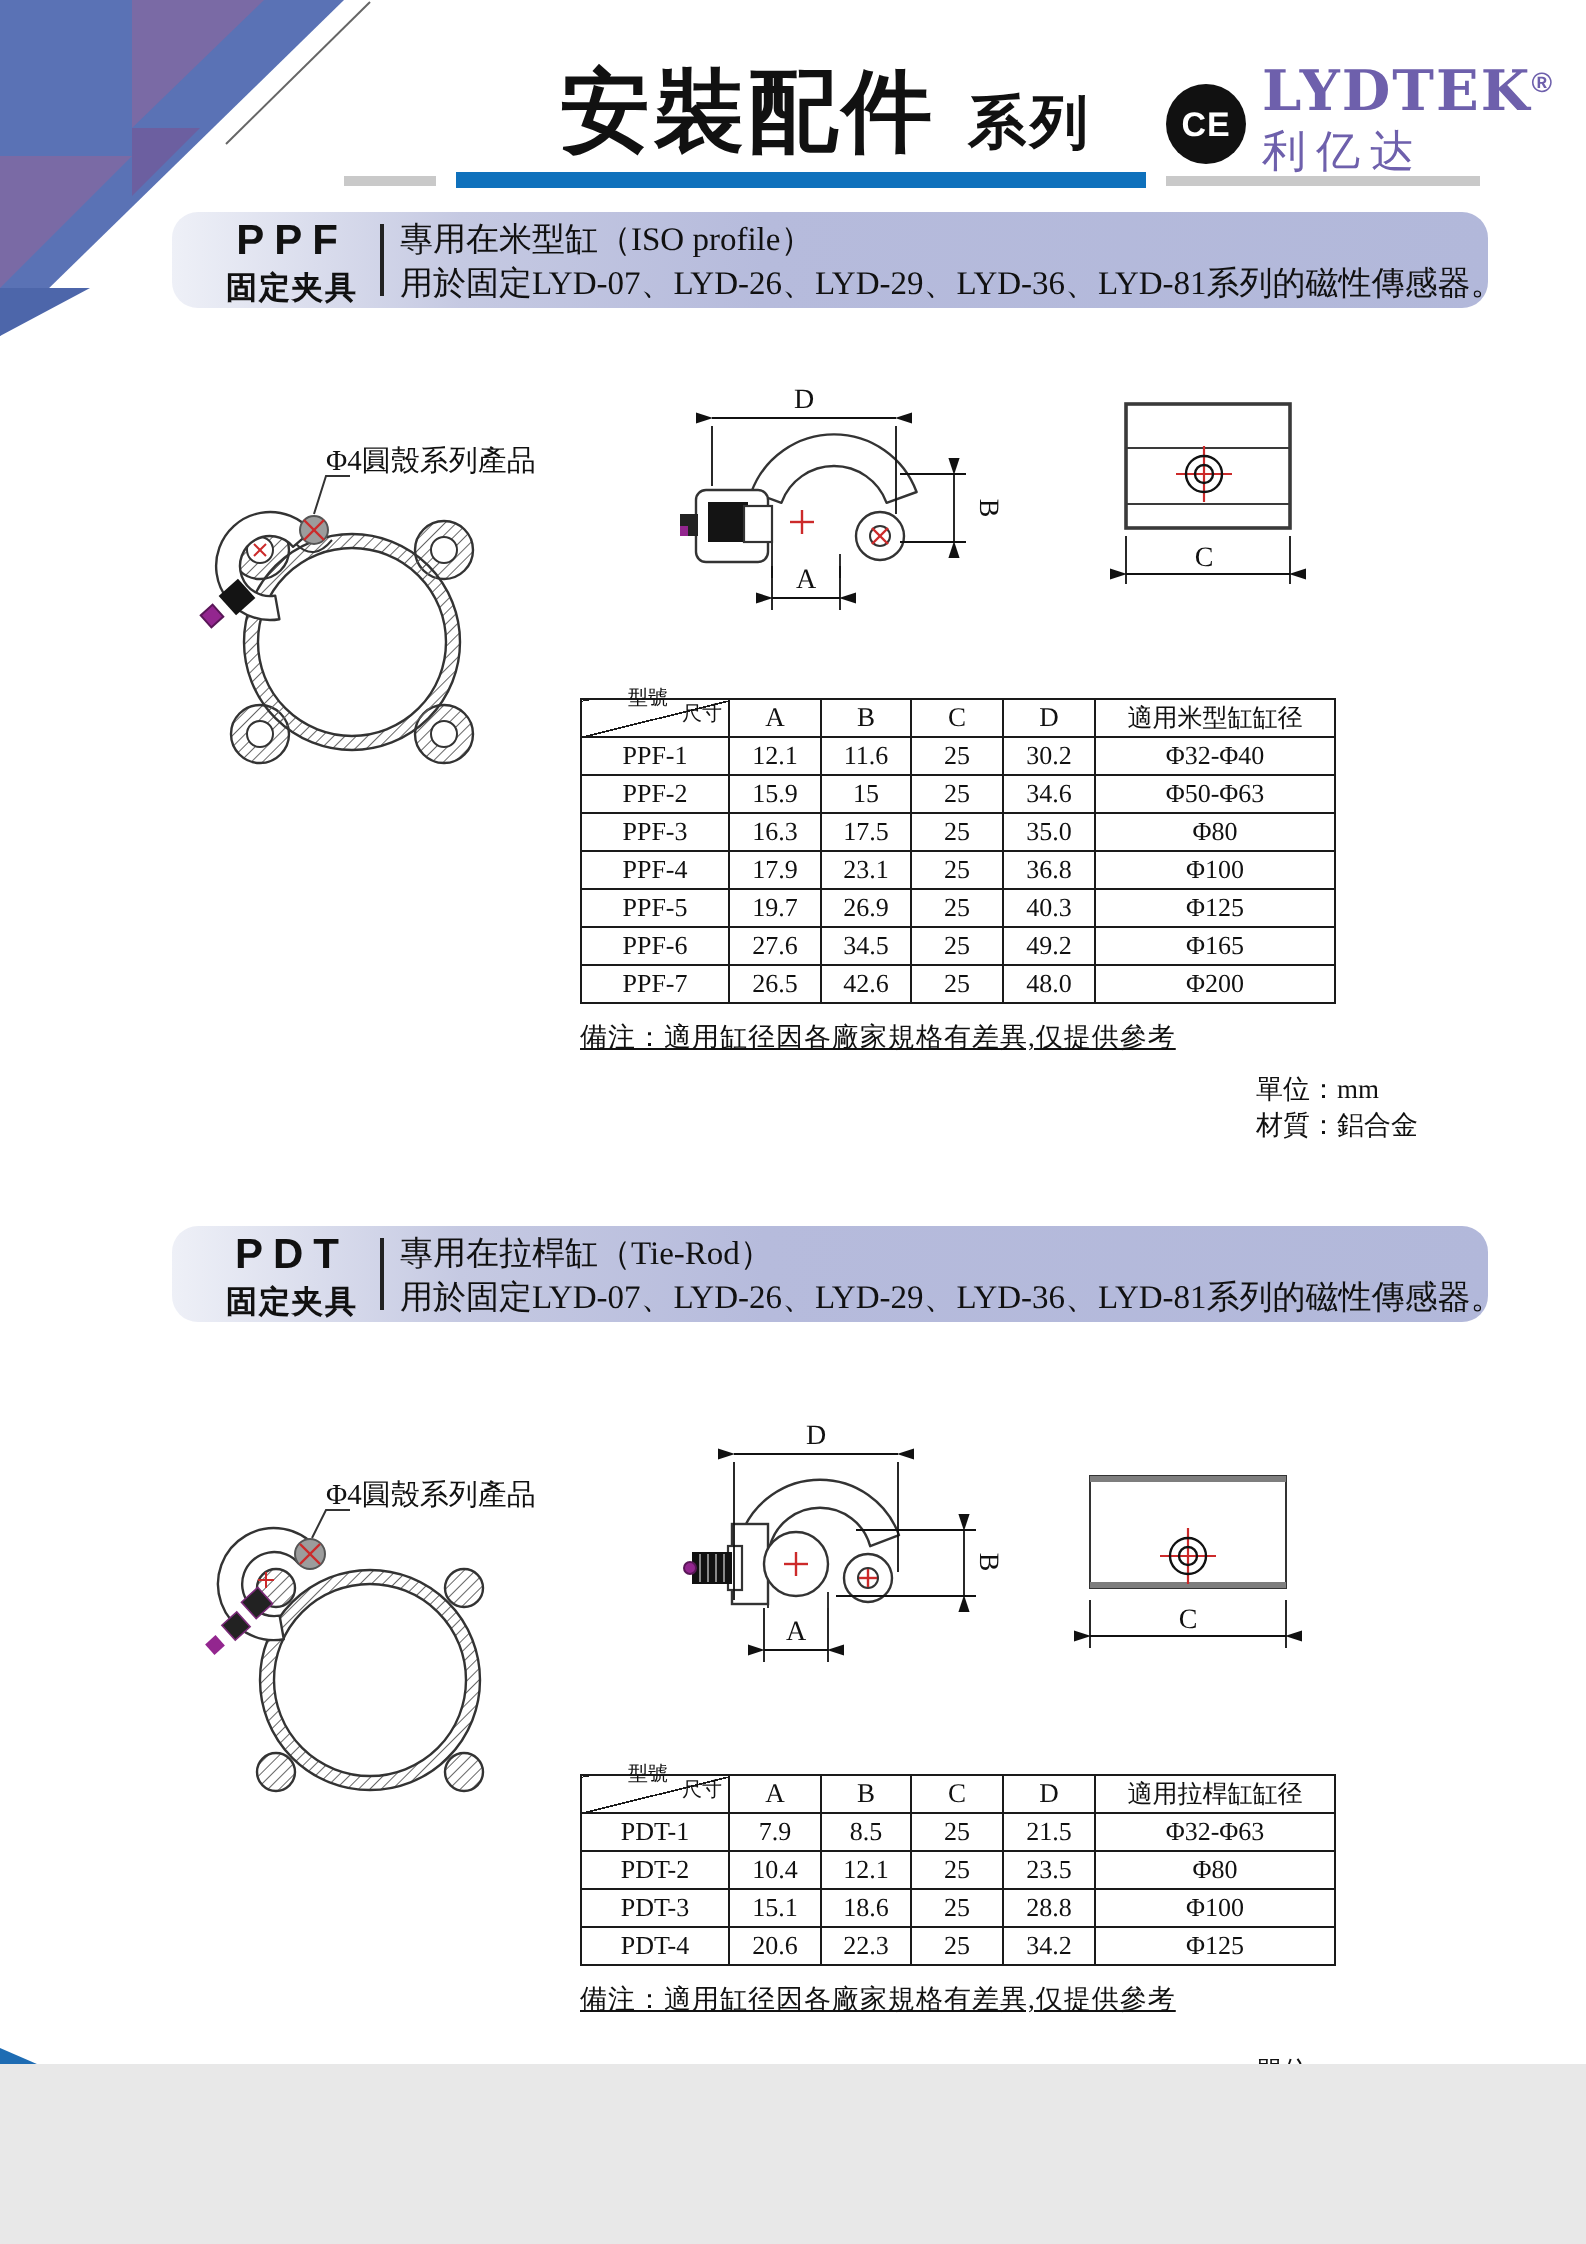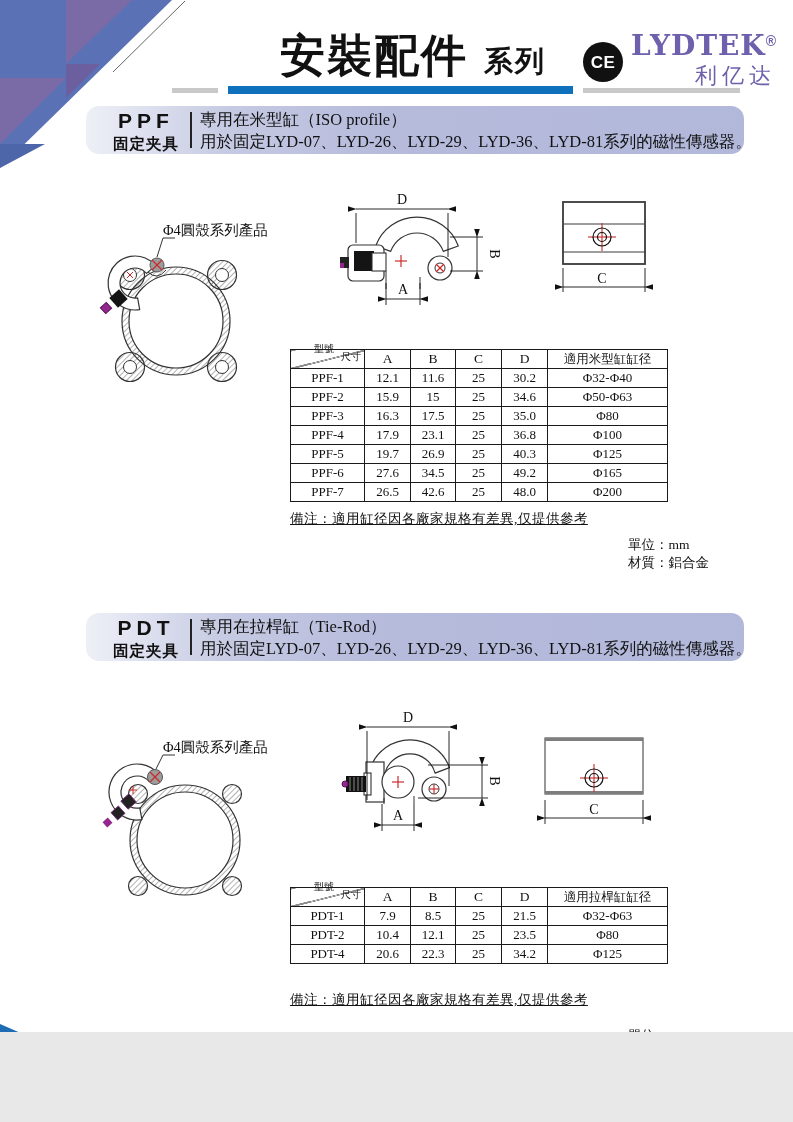--- a/index.html
+++ b/index.html
@@ -5,21 +5,21 @@
   html,body{margin:0;padding:0;background:#e8e8e8;}
   .page{position:relative;width:793px;height:1032px;background:#fff;margin:0 auto;overflow:hidden;
         font-family:"Liberation Sans",sans-serif;color:#111;}
   .abs{position:absolute;}
 
   
   .title-row{position:absolute;left:280px;top:26px;display:flex;align-items:baseline;gap:16px;white-space:nowrap;}
   .title-main{font-size:45px;font-weight:700;letter-spacing:2px;}
   .title-sub{font-size:29px;font-weight:700;letter-spacing:2px;}
   .brand-wrap{position:absolute;left:582px;top:32px;display:flex;align-items:center;gap:7px;}
-  .logo-col{text-align:right;color:#6e60ac;}
+  .logo-col{text-align:left;color:#6e60ac;}
   .logo-word{font-family:"DejaVu Serif",serif;font-weight:700;font-size:28px;letter-spacing:1px;line-height:28px;}
   .logo-reg{font-size:14px;vertical-align:9px;font-weight:700;}
   .logo-cn{font-size:22px;font-weight:400;letter-spacing:5px;margin-top:1px;}
   .rule-gray{position:absolute;height:5px;background:#c9c9c9;top:88px;}
   .rule-blue{position:absolute;height:8px;background:#0f71bc;top:86px;left:228px;width:345px;}
 
   
   .band{position:absolute;left:86px;width:658px;height:48px;border-radius:13px;
         background:linear-gradient(90deg,#eef0f7 0%,#c5c9e2 22%,#b6bbdc 45%,#b2b8da 100%);}
   .band-code{position:absolute;left:14px;top:3px;width:92px;text-align:center;}
@@ -415,20 +415,28 @@
         </tr>
         <tr>
           <td>PDT-2</td>
           <td>10.4</td>
           <td>12.1</td>
           <td>25</td>
           <td>23.5</td>
           <td>Φ80</td>
         </tr>
         <tr>
+          <td>PDT-3</td>
+          <td>15.1</td>
+          <td>18.6</td>
+          <td>25</td>
+          <td>28.8</td>
+          <td>Φ100</td>
+        </tr>
+        <tr>
           <td>PDT-4</td>
           <td>20.6</td>
           <td>22.3</td>
           <td>25</td>
           <td>34.2</td>
           <td>Φ125</td>
         </tr>
       </tbody>
   </table>
 

